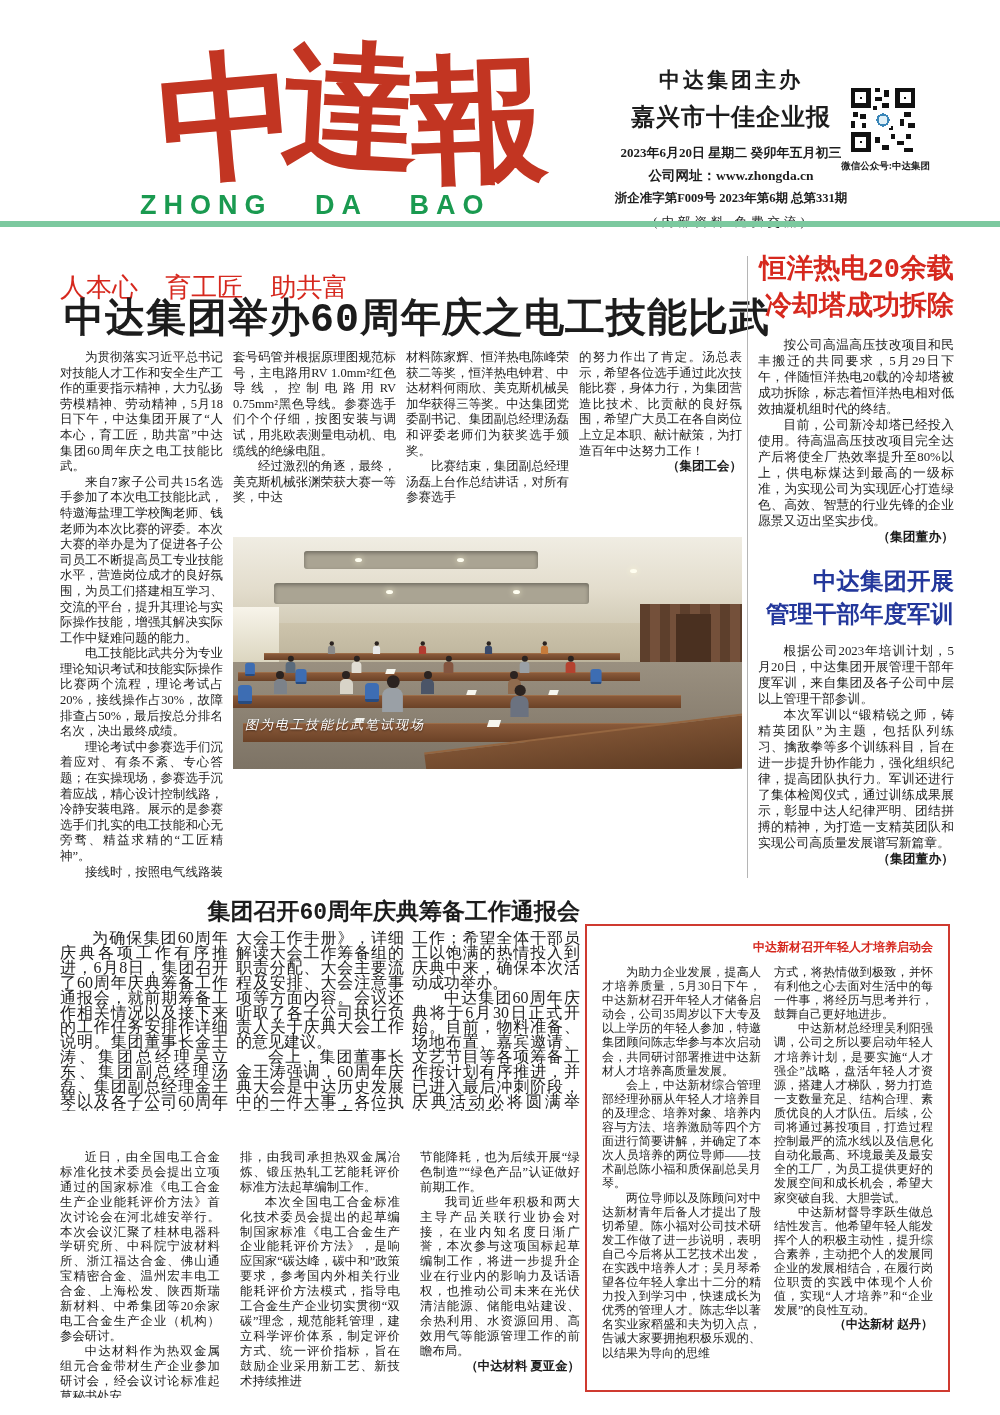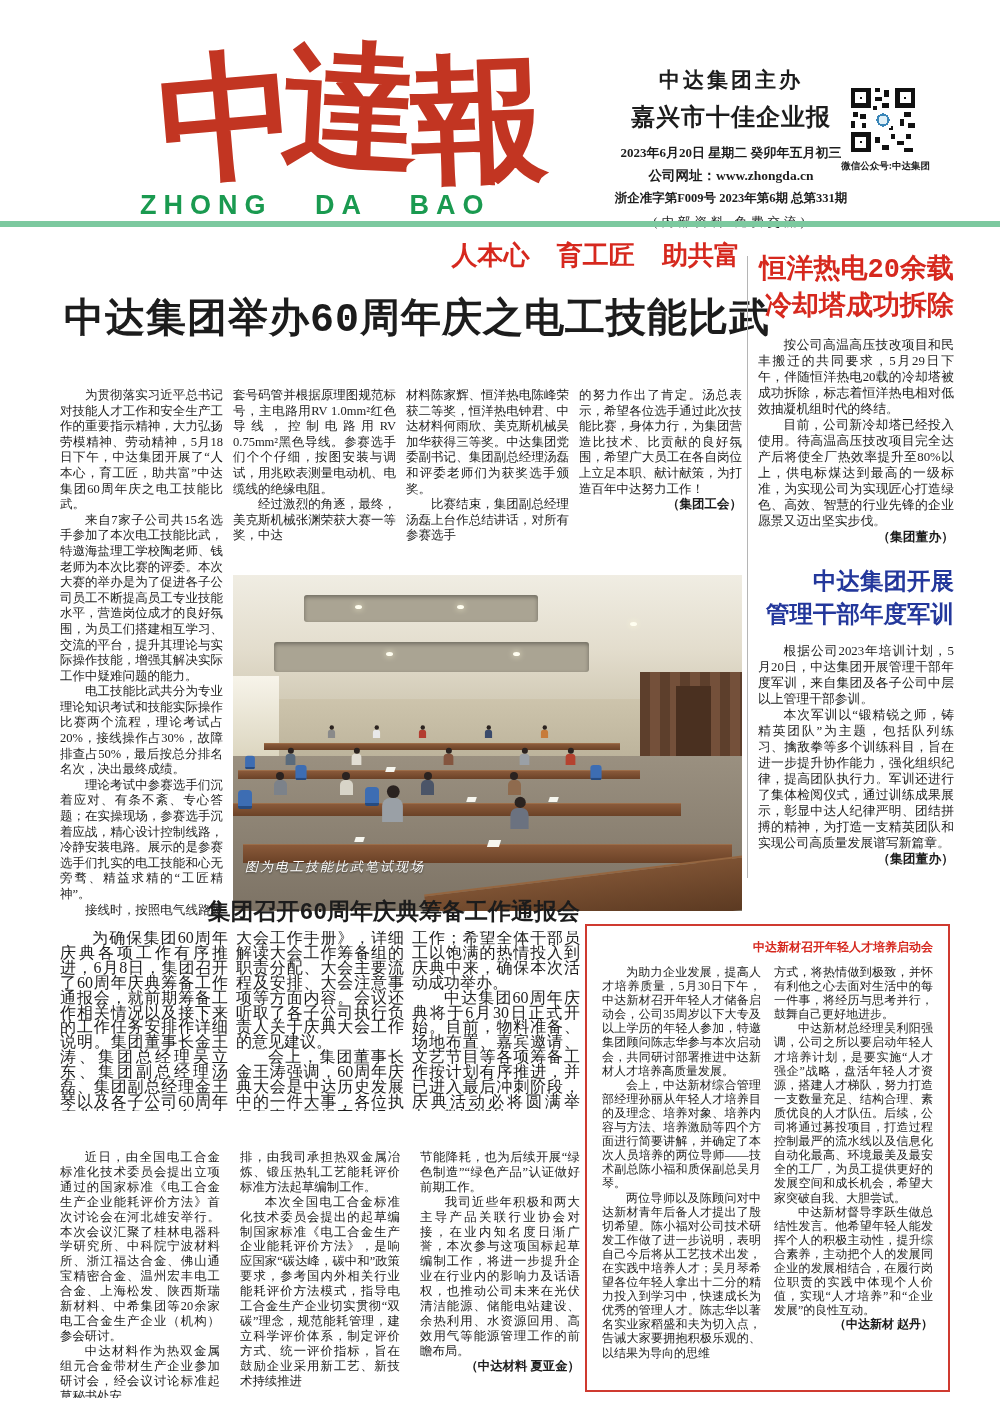--- a/index.html
+++ b/index.html
@@ -25,32 +25,32 @@
   .qr{position:absolute;left:851px;top:88px;width:64px;height:64px;background:#fff;}
   .qr-caption{position:absolute;left:838px;top:160px;width:92px;text-align:right;font-size:9.5px;font-weight:bold;}
   .green-bar{position:absolute;left:0;top:221px;width:1000px;height:6px;background:#7cc99f;}
   
   p{margin:0;text-indent:2em;text-align:justify;}
   p.cont{text-indent:0;}
   p.rline{text-align:right;font-weight:bold;text-indent:0;}
   .byline{float:right;font-weight:bold;}
   .hd{font-family:Liberation Mono, monospace;font-weight:900;text-align:right;}
   
-  .kicker{position:absolute;left:60px;top:238px;width:680px;text-align:right;color:#d6281e;
-          font-family:"Liberation Sans","DejaVu Sans",sans-serif;font-weight:700;font-size:26px;word-spacing:20px;}
+  .kicker{position:absolute;left:60px;top:270px;width:680px;text-align:left;color:#d6281e;
+          font-family:"Liberation Sans","DejaVu Sans",sans-serif;font-weight:400;font-size:26px;word-spacing:20px;}
   .headline{position:absolute;left:30px;top:290px;width:740px;font-size:40px;letter-spacing:1px;}
   .main-cols{position:absolute;left:60px;top:350px;width:682px;height:530px;display:flex;gap:10px;
-             font-size:12.5px;line-height:15.6px;margin-top:38px;}
+             font-size:12.5px;line-height:15.6px;}
   .mcol1{width:163px;overflow:hidden;}
   .main-right{flex:1;display:flex;flex-direction:column;}
   .row-text{display:flex;gap:10px;height:182px;overflow:hidden;}
   .row-text>div{flex:1;overflow:hidden;}
   .vrule{position:absolute;left:747px;top:256px;width:1px;height:622px;background:#b5b5b5;}
   
-  .photo{position:relative;margin-top:5px;height:336px;overflow:hidden;background:#d946ef;}
+  .photo{position:relative;margin-top:5px;height:232px;overflow:hidden;background:#d946ef;}
   .ph-ceiling{position:absolute;left:0;top:0;width:100%;height:37%;
       background:linear-gradient(180deg,#f0ede3,#e3ddcd 60%,#d3ccb8);}
   .ph-trough{position:absolute;background:#aaa493;border-radius:3px;box-shadow:inset 0 2px 4px rgba(0,0,0,.35);}
   .ph-light{position:absolute;width:7px;height:4px;border-radius:50%;background:#fffef0;box-shadow:0 0 6px #fff8d8;}
   .ph-wall{position:absolute;left:0;top:37%;width:100%;height:17%;background:linear-gradient(180deg,#cdc4ac,#bdb49c);}
   .ph-window{position:absolute;left:0;top:30%;width:9%;height:24%;background:linear-gradient(#f7f4ea,#dcd6c0);}
   .ph-wood{position:absolute;right:0;top:29%;width:20%;height:35%;
       background:repeating-linear-gradient(90deg,#5d3f2c 0 10px,#74503a 10px 20px);}
   .ph-door{position:absolute;right:6%;top:33%;width:7%;height:28%;background:#4a3020;}
   .ph-carpet{position:absolute;left:0;top:54%;width:100%;height:46%;

